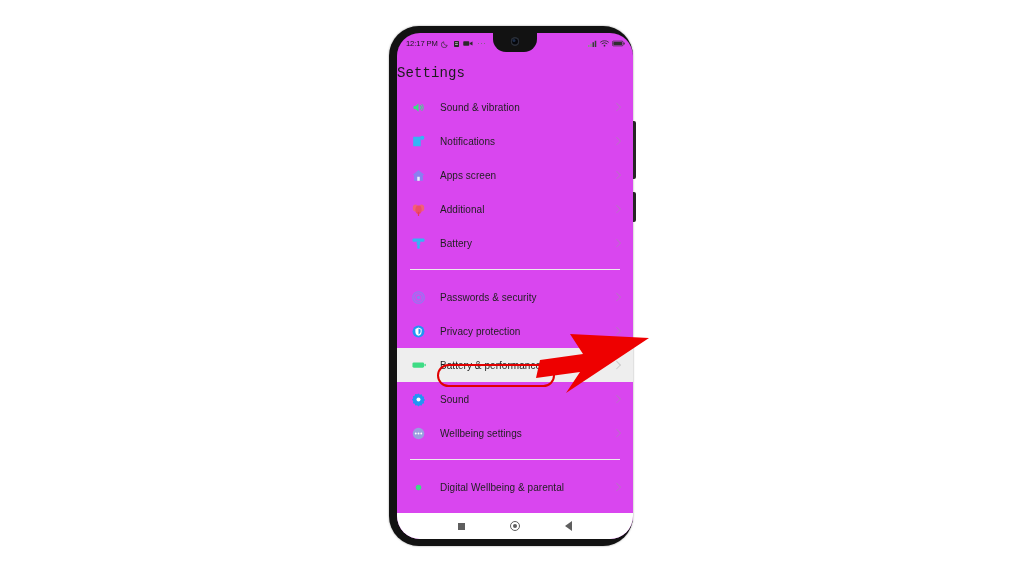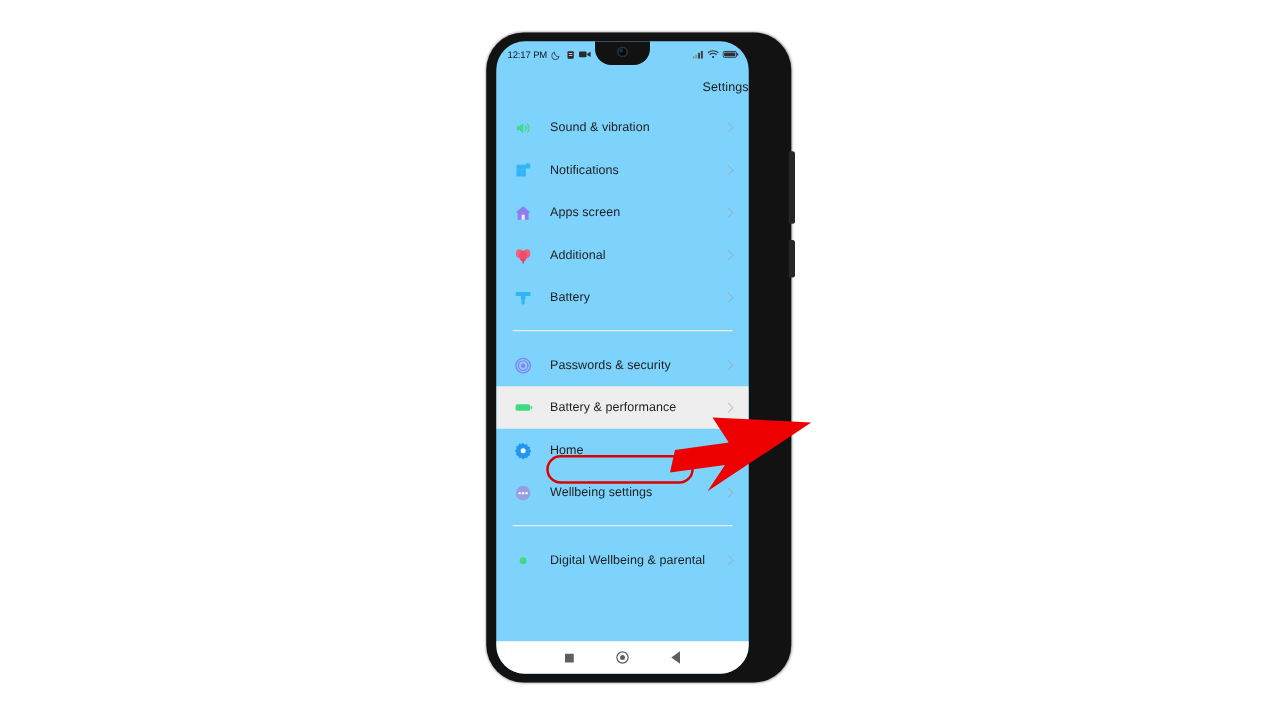--- a/index.html
+++ b/index.html
@@ -42,23 +42,23 @@
   }
   .side-button.b2 {
     top: 192px;
     height: 30px;
   }
 
   .phone-screen {
     position: absolute;
     left: 397px;
     top: 33px;
-    width: 202px;
+    width: 236px;
     height: 506px;
-    background: #7dd3fc;
+    background: #d946ef;
     border-radius: 23px;
     overflow: hidden;
   }
 
   
   .notch {
     position: absolute;
     left: 50%;
     top: 0;
     transform: translateX(-50%);
@@ -108,26 +108,27 @@
   .dots3 {
     display: flex; gap: 1.3px; align-items: center; margin-left: 1px;
   }
   .dots3 i {
     width: 1.6px; height: 1.6px; border-radius: 50%;
     background: #6a6a6a; display: block;
   }
 
   
   .screen-title {
-    text-align: right;
-    font-size: 10px;
+    text-align: left;
+    font-size: 14px;
     color: #1c1c1c;
     padding-top: 11px;
     padding-bottom: 9px;
     letter-spacing: 0.1px;
+    font-family: Liberation Mono, monospace;
   }
 
   
   .list-scroll {
     position: relative;
     height: 456px;
     overflow: hidden;
   }
 
   .group { padding: 0 0 0 0; }
@@ -367,40 +368,51 @@
             <svg width="15" height="15" viewBox="0 0 24 24">
               <circle cx="12" cy="12" r="9.2" fill="none" stroke="#8a7ff0" stroke-width="1.7"></circle>
               <circle cx="12" cy="12" r="6" fill="none" stroke="#8a7ff0" stroke-width="1.7"></circle>
               <circle cx="12" cy="12" r="2.8" fill="#8a7ff0"></circle>
             </svg>
           </span>
           <span class="row-label">Passwords &amp; security</span>
           <span class="chev"></span>
         </div>
 
+        <div class="row">
+          <span class="row-icon">
+            <svg width="15" height="15" viewBox="0 0 24 24">
+              <circle cx="12" cy="12" r="9.5" fill="#2196f3"></circle>
+              <path d="M12 5.6 L17 8 v4.2c0 3.4-2.3 5.6-5 6.6-2.7-1-5-3.2-5-6.6V8z" fill="#ffffff"></path>
+              <path d="M12 7.3 L15.4 8.9 v3.2c0 2.4-1.6 4-3.4 4.7z" fill="#2196f3"></path>
+            </svg>
+          </span>
+          <span class="row-label">Privacy protection</span>
+          <span class="chev"></span>
+        </div>
 
         <div class="row selected">
           <span class="row-icon">
             <svg width="16" height="16" viewBox="0 0 24 24">
               <rect x="2.2" y="8.2" width="17.4" height="7.8" rx="2" fill="#3ddc84"></rect>
               <rect x="20.2" y="10.3" width="2" height="3.6" rx="1" fill="#3ddc84"></rect>
             </svg>
           </span>
           <span class="row-label">Battery &amp; performance</span>
           <span class="chev"></span>
         </div>
 
         <div class="row">
           <span class="row-icon">
             <svg width="15" height="15" viewBox="0 0 24 24">
               <path d="M12 2.2l2.2 2.1 3-.6.9 2.9 2.9.9-.6 3 2.1 2.2-2.1 2.2.6 3-2.9.9-.9 2.9-3-.6-2.2 2.1-2.2-2.1-3 .6-.9-2.9-2.9-.9.6-3L1.5 12l2.1-2.2-.6-3 2.9-.9.9-2.9 3 .6z" fill="#2196f3"></path>
               <circle cx="12" cy="12" r="3.2" fill="#ffffff"></circle>
             </svg>
           </span>
-          <span class="row-label">Home</span>
+          <span class="row-label">Sound</span>
           <span class="chev"></span>
         </div>
 
         <div class="row">
           <span class="row-icon">
             <svg width="15" height="15" viewBox="0 0 24 24">
               <circle cx="12" cy="12" r="9.3" fill="#9a9ee0"></circle>
               <circle cx="7.6" cy="12" r="1.5" fill="#ffffff"></circle>
               <circle cx="12" cy="12" r="1.5" fill="#ffffff"></circle>
               <circle cx="16.4" cy="12" r="1.5" fill="#ffffff"></circle>

